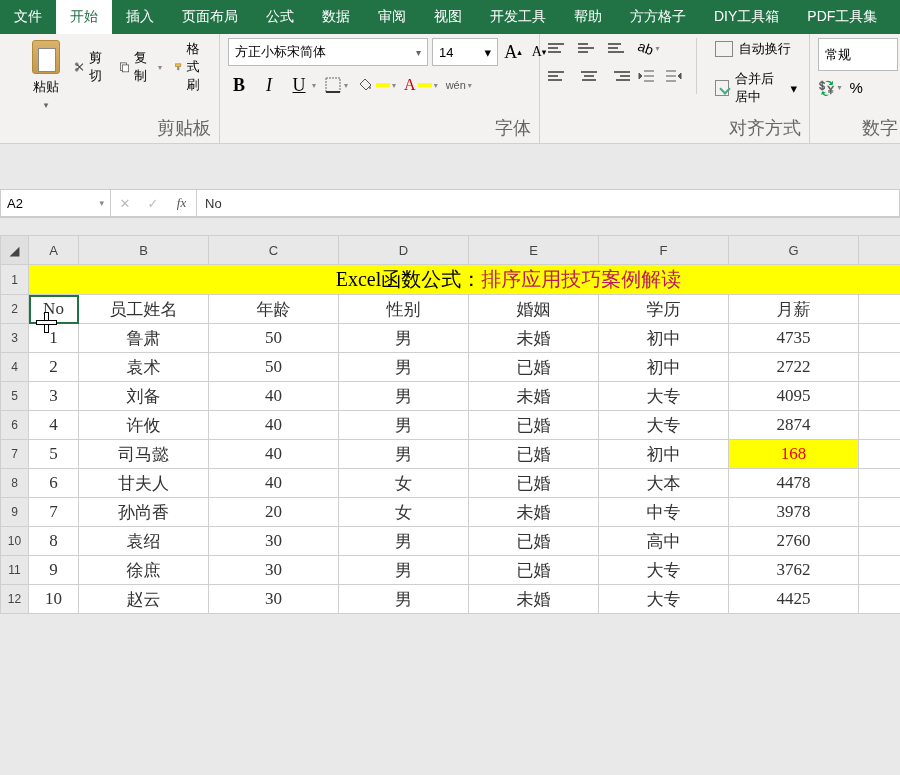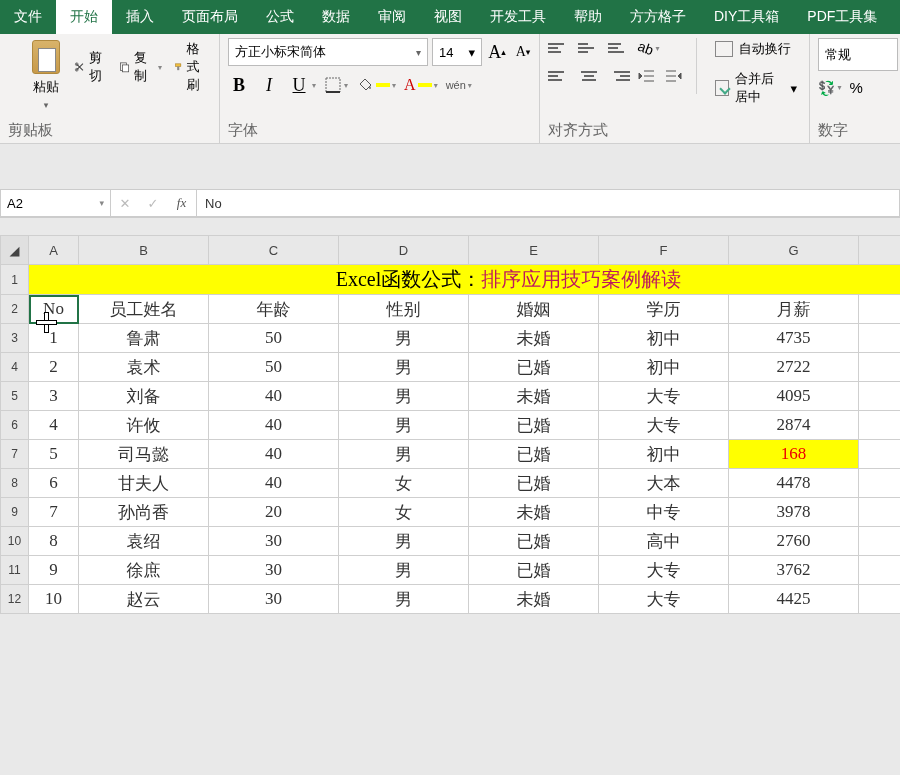--- a/index.html
+++ b/index.html
@@ -35,23 +35,23 @@
     border-bottom: 1px solid #d0d0d0;
   }
   .ribbon .group {
     border-right: 1px solid #d0d0d0;
     display: flex;
     flex-direction: column;
     justify-content: space-between;
     padding: 4px 8px 0 8px;
   }
   .ribbon .group-label {
-    text-align: left;
+    text-align: right;
     color: #666;
-    font-size: 15px;
+    font-size: 18px;
     padding: 3px 0;
     font-family: Liberation Serif, serif;
   }
   .ribbon .group-body {
     display: flex;
     align-items: flex-start;
     gap: 6px;
     flex: 1;
   }
   .clip-paste {
@@ -83,21 +83,21 @@
   .clip-col .btn svg { width:16px; height:16px; }
   .clip-col .btn .dd { font-size:8px; color:#888; margin-left:2px; }
   
   .font-row1 { display:flex; gap:4px; align-items:center; }
   .font-select {
     width:200px; height:28px; border:1px solid #bbb; background:#fff;
     display:flex; align-items:center; padding:0 6px; justify-content:space-between;
   }
   .font-select .dd { font-size:10px; color:#666; }
   .size-select {
-    width:50px; height:28px; border:1px solid #bbb; background:#fff;
+    width:66px; height:28px; border:1px solid #bbb; background:#fff;
     display:flex; align-items:center; padding:0 6px; justify-content:space-between;
   }
   .ac { width:22px; height:26px; display:flex; align-items:center; justify-content:center; cursor:pointer; font-family:"Times New Roman",serif;}
   .font-row2 { display:flex; gap:8px; align-items:center;}
   .font-row2 .ac { font-size:18px; }
   .underline-icon { text-decoration:underline; }
   .swatch { width:14px; height:4px; display:inline-block; }
   .icon-btn { display:flex; align-items:center; gap:2px; cursor:pointer;}
   .icon-btn .dd { font-size:8px; color:#888; }
   

